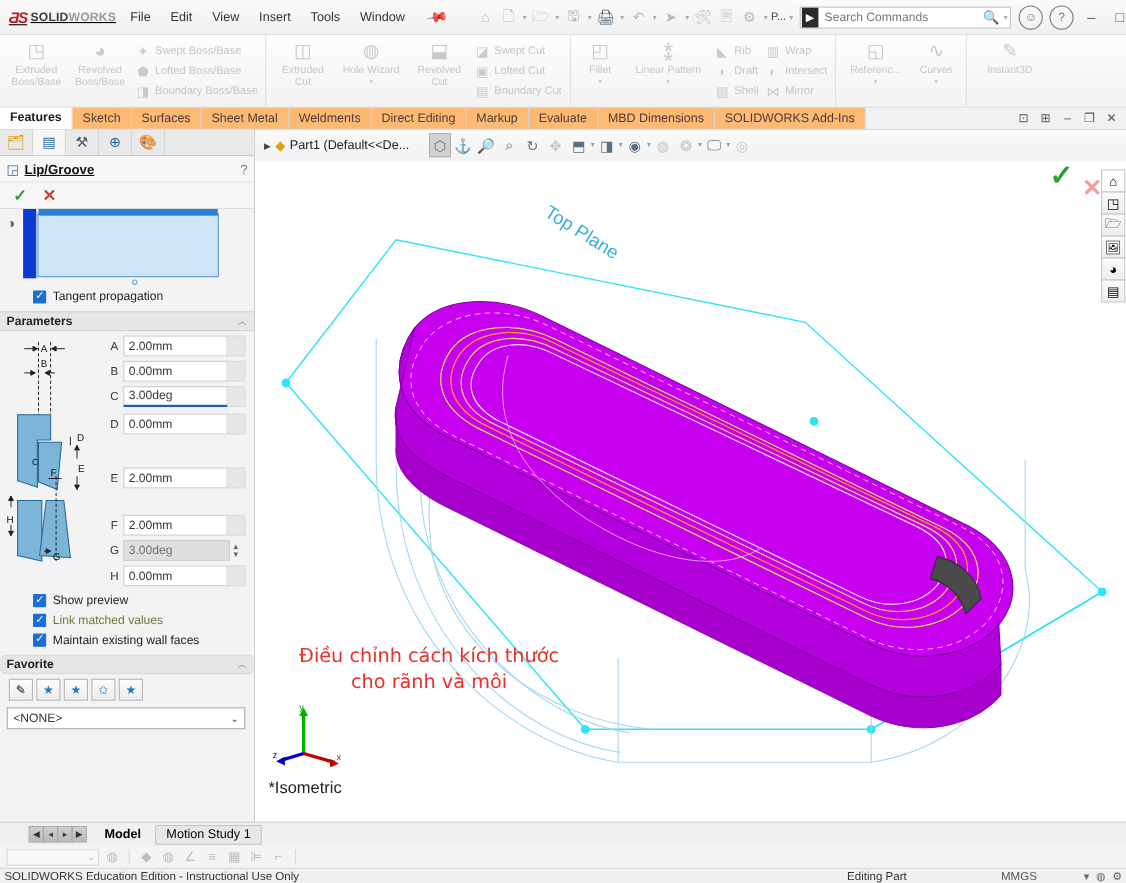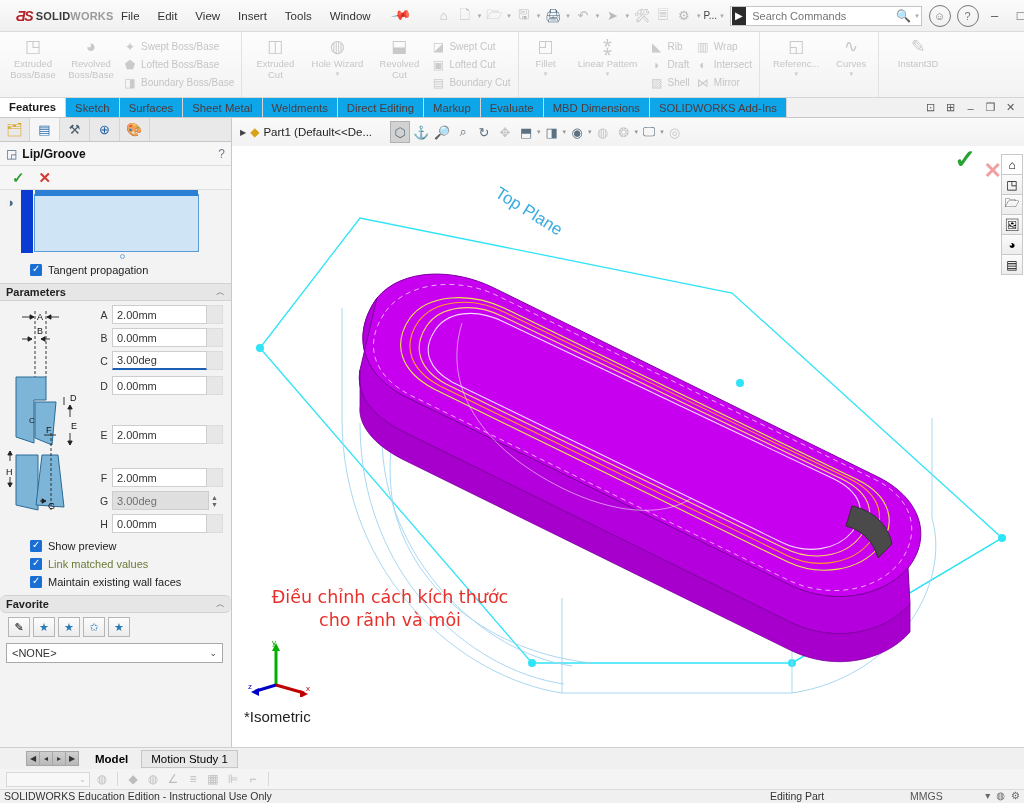--- a/index.html
+++ b/index.html
@@ -13,21 +13,21 @@
   }
   #app { position: relative; width: 1024px; height: 803px; background: #f4f4f4; }
 
   
   .titlebar {
     position: absolute; top: 0; left: 0; width: 1024px; height: 32px;
     background: linear-gradient(180deg,#fbfbfb 0%, #f0f0f0 100%);
     border-bottom: 1px solid #dcdcdc;
     display: flex; align-items: center;
   }
-  .sw-logo { display: flex; align-items: center; padding-left: 16px; width: 108px; }
+  .sw-logo { display: flex; align-items: center; padding-left: 8px; width: 108px; text-decoration: underline; }
   .sw-logo .ds { color: #b4232a; font-weight: bold; font-size: 14px; font-style: italic; letter-spacing: -1px;}
   .sw-logo .solid { color: #3a3a3a; font-weight: bold; font-size: 11px; letter-spacing: .2px; margin-left: 3px;}
   .sw-logo .works { color: #9a9a9a; font-weight: bold; font-size: 11px; letter-spacing: .2px;}
   .menu { display: flex; align-items: center; gap: 0px; margin-left: 4px;}
   .menu .mi { padding: 4px 9px; color: #333; font-size: 11.5px; cursor: default;}
   .pin { margin-left: 4px; color: #8a8a8a; font-size: 13px; transform: rotate(35deg); display:inline-block;}
   .tb-sep { width: 1px; height: 22px; background: #d8d8d8; margin: 0 5px; }
   .qat { display: flex; align-items: center; gap: 1px; margin-left: 6px; }
   .qicon { width: 20px; height: 22px; display: flex; align-items: center; justify-content: center;
            color: #b9b9b9; font-size: 13px; }
@@ -64,38 +64,38 @@
   .rsmallcol { display: flex; flex-direction: column; justify-content: center; padding: 2px 3px; }
   .rsmall { display: flex; align-items: center; gap: 4px; height: 18px; color: #c5c5c5; font-size: 10px; }
   .rsmall .gi { font-size: 12px; width: 14px; text-align:center; color:#cbcbcb;}
 
   
   .tabstrip {
     position: absolute; top: 98px; left: 0; width: 1024px; height: 20px;
     background: #efefef; display: flex; align-items: stretch; border-bottom: 1px solid #c9c9c9;
   }
   .tab { padding: 2px 9px 2px 9px; font-size: 11.3px; color: #4b3b3b; display:flex; align-items:center;
-         border-right: 1px solid #d3d3d3; background: #0ea5e9; cursor: default;}
+         border-right: 1px solid #d3d3d3; background: #fdba74; cursor: default;}
   .tab.active { background: #ffffff; font-weight: bold; color: #1a1a1a; border-bottom: 1px solid #ffffff; }
   .tabfill { flex: 1; background:#f1f1f1; display:flex; align-items:center; justify-content:flex-end;
              padding-right: 6px; gap: 5px;}
   .tabfill .tb { color:#5a5a5a; font-size: 11px; width: 15px; text-align:center;}
 
   
   .leftpanel {
     position: absolute; top: 118px; left: 0; width: 232px; bottom: 56px;
     background: #f3f3f3; border-right: 1px solid #c8c8c8; display:flex; flex-direction: column;
   }
   .pm-tabs { display: flex; height: 24px; background: #e9e9e9; border-bottom: 1px solid #c6c6c6; }
   .pm-tab { width: 30px; display:flex; align-items:center; justify-content:center; font-size: 13px;
             border-right: 1px solid #d5d5d5; }
   .pm-tab.active { background: #f6f6f6; border-bottom: 1px solid #f6f6f6; }
   .pm-head { height: 24px; display:flex; align-items:center; padding: 0 6px; background: #f6f6f6;
              border-bottom: 1px solid #dcdcdc; }
-  .pm-head .ptitle { font-weight: bold; font-size: 12px; color: #111; margin-left: 5px; }
+  .pm-head .ptitle { font-weight: bold; font-size: 12px; color: #111; margin-left: 5px; text-decoration: underline; }
   .pm-head .help { margin-left:auto; color:#6b7c8c; font-size: 12px; }
   .pm-ok { height: 24px; display:flex; align-items:center; gap: 14px; padding: 0 12px; background:#f6f6f6;
            border-bottom: 1px solid #dedede;}
   .ok-check { color: #2e9e33; font-size: 15px; font-weight: bold; }
   .ok-x { color: #d33b2f; font-size: 15px; font-weight: bold; }
   .pm-body { flex: 1; overflow: hidden; position: relative; background: #f3f3f3; }
 
   .selbox-wrap { padding: 4px 6px 2px 20px; position: relative; }
   .selbox-icon { position: absolute; left: 6px; top: 5px; font-size: 13px; color:#4a6a8a;}
   .selbox { border: 1px solid #5b9bd5; background: #cfe4f5; height: 58px; position: relative;
@@ -175,21 +175,21 @@
   .mtab { padding: 2px 9px; font-size: 11.5px; }
   .mtab.bold { font-weight: bold; color:#000; margin-left: 8px;}
   .mtab.box { border: 1px solid #c6c6c6; background:#e8e8e8; margin-left: 4px;}
   .bottomtools { position:absolute; left:0; right:0; bottom: 14px; height: 20px; background:#f4f4f4;
                  display:flex; align-items:center; gap: 4px; padding-left: 6px;}
   .bt { color:#bdbdbd; font-size: 12px; width: 16px; text-align:center;}
   .btsel { width: 84px; height: 15px; border:1px solid #d9d9d9; background:#f8f8f8; display:flex;
            align-items:center; justify-content:flex-end; padding-right:3px; color:#bbb; font-size:8px;}
   .vdiv { width:1px; height: 14px; background:#d8d8d8; margin: 0 3px;}
   .statusbar { position:absolute; left:0; right:0; bottom:0; height: 14px; background:#f0f0f0;
-               border-top:1px solid #dadada; display:flex; font-size: 10.5px; color:#333;}
+               border-top:1px solid #dadada; display:flex; align-items:center; font-size: 10.5px; color:#333;}
   .statusbar .left { padding-left: 4px; }
   .statusbar .mid { position:absolute; left: 770px; }
   .statusbar .units { position:absolute; left: 910px; color:#555;}
   .statusbar .icons { position:absolute; right: 4px; display:flex; gap:6px; color:#666; font-size:10px;}
 
   
   svg.model { position:absolute; top:0; left:0; width: 100%; height: 100%; }
 </style>
 </head>
 <body>

